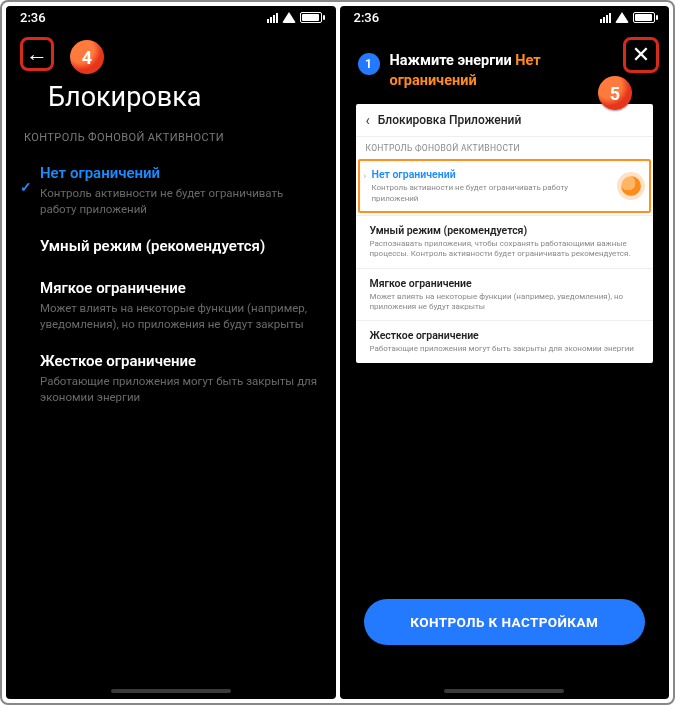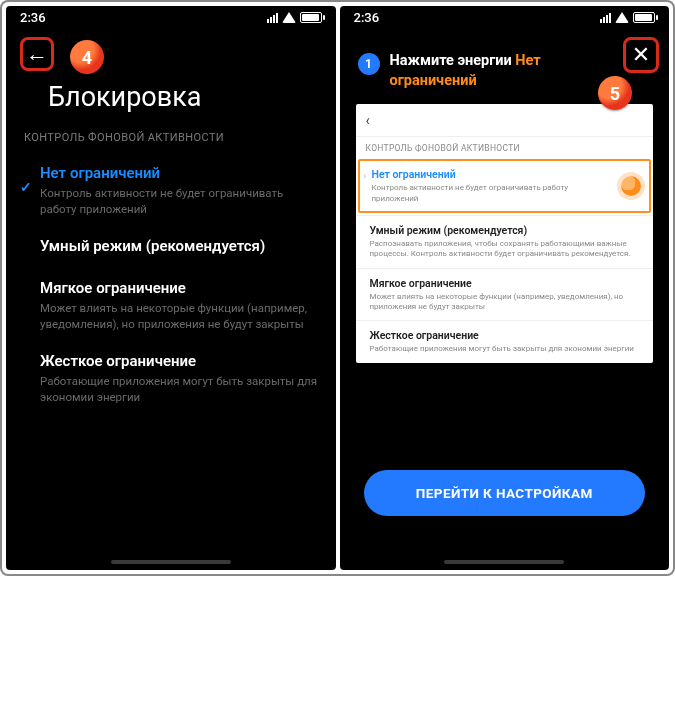--- a/index.html
+++ b/index.html
@@ -6,21 +6,21 @@
   body {
     background: #fff;
     font-family: -apple-system, Roboto, "Segoe UI", Arial, sans-serif;
     width: 675px;
     height: 705px;
     overflow: hidden;
     position: relative;
   }
   .frame {
     width: 675px;
-    height: 576px;
+    height: 705px;
     border: 2px solid #888;
     border-radius: 8px;
     display: flex;
     gap: 4px;
     padding: 4px;
     position: relative;
   }
   .phone {
     flex: 1;
     background: #000;
@@ -215,20 +215,21 @@
           <span>Нажмите энергии </span><span class="orange">Нет ограничений</span>
         </div>
         <div class="close-box">
           <span class="close-x">✕</span>
         </div>
       </div>
 
       <div class="card">
         <div class="card-title-row">
           <span class="card-back">‹</span>
+          <span>Блокировка Приложений</span>
         </div>
         <div class="card-sub">КОНТРОЛЬ ФОНОВОЙ АКТИВНОСТИ</div>
 
         <div class="card-opt hl">
           <span class="chevron">›</span>
           <div class="ch">Нет ограничений</div>
           <div class="cd">Контроль активности не будет ограничивать работу приложений</div>
         </div>
         <div class="card-opt">
           <div class="ch">Умный режим (рекомендуется)</div>
@@ -238,20 +239,20 @@
           <div class="ch">Мягкое ограничение</div>
           <div class="cd">Может влиять на некоторые функции (например, уведомления), но приложения не будут закрыты</div>
         </div>
         <div class="card-opt">
           <div class="ch">Жесткое ограничение</div>
           <div class="cd">Работающие приложения могут быть закрыты для экономии энергии</div>
         </div>
       </div>
     </div>
 
-    <div class="cta">ПЕРЕЙТИ К НАСТРОЙКАМ</div>
+    <div class="cta">КОНТРОЛЬ К НАСТРОЙКАМ</div>
     <div class="home-ind"></div>
   </div>
 
   <div class="badge b4">4</div>
   <div class="badge b5">5</div>
 
 </div>
 
 </body></html>

